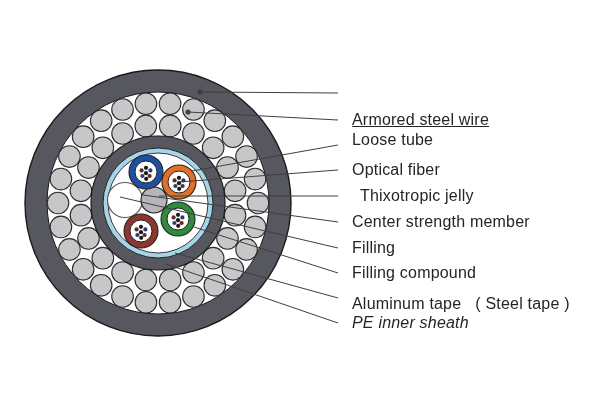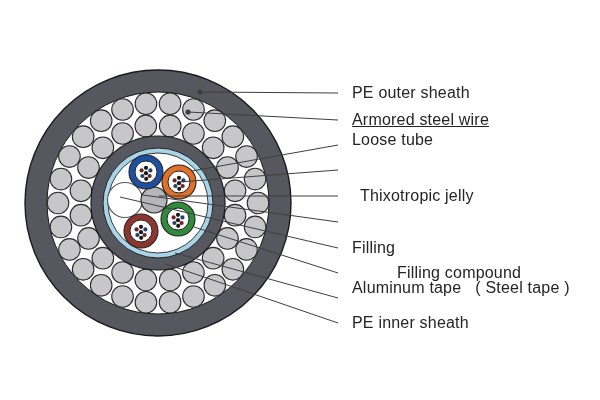--- a/index.html
+++ b/index.html
@@ -127,22 +127,23 @@
         <line x1="179" y1="182" x2="338" y2="170" stroke="#3f3f3f" stroke-width="1"></line>
         <line x1="159" y1="196" x2="338" y2="196" stroke="#3f3f3f" stroke-width="1"></line>
         <line x1="143" y1="195" x2="338" y2="222" stroke="#3f3f3f" stroke-width="1"></line>
         <line x1="120" y1="197" x2="338" y2="248" stroke="#3f3f3f" stroke-width="1"></line>
         <line x1="194" y1="227" x2="338" y2="273" stroke="#3f3f3f" stroke-width="1"></line>
         <line x1="175" y1="253" x2="338" y2="298" stroke="#3f3f3f" stroke-width="1"></line>
         <line x1="166" y1="264" x2="338" y2="323" stroke="#3f3f3f" stroke-width="1"></line>
       </g>
     </svg>
   <div class="labels">
-    <div class="lbl" style="left: 352px; top: 93px;">PE outer sheath</div>
     <div class="lbl" style="left: 352px; top: 120px; text-decoration: underline;">Armored steel wire</div>
     <div class="lbl" style="left: 352px; top: 140px;">Loose tube</div>
+    <div class="lbl" style="left: 352px; top: 170px;">Optical fiber</div>
     <div class="lbl" style="left: 360px; top: 196px;">Thixotropic jelly</div>
+    <div class="lbl" style="left: 352px; top: 222px;">Center strength member</div>
     <div class="lbl" style="left: 352px; top: 248px;">Filling</div>
-    <div class="lbl" style="left: 352px; top: 273px; margin-left: 45px;">Filling compound</div>
-    <div class="lbl" style="left: 352px; top: 288px;">Aluminum tape   ( Steel tape )</div>
-    <div class="lbl" style="left: 352px; top: 323px;">PE inner sheath</div>
+    <div class="lbl" style="left: 352px; top: 273px;">Filling compound</div>
+    <div class="lbl" style="left: 352px; top: 304px;">Aluminum tape   ( Steel tape )</div>
+    <div class="lbl" style="left: 352px; top: 323px; font-style: italic;">PE inner sheath</div>
   </div>
 </div>
 
 </body></html>

